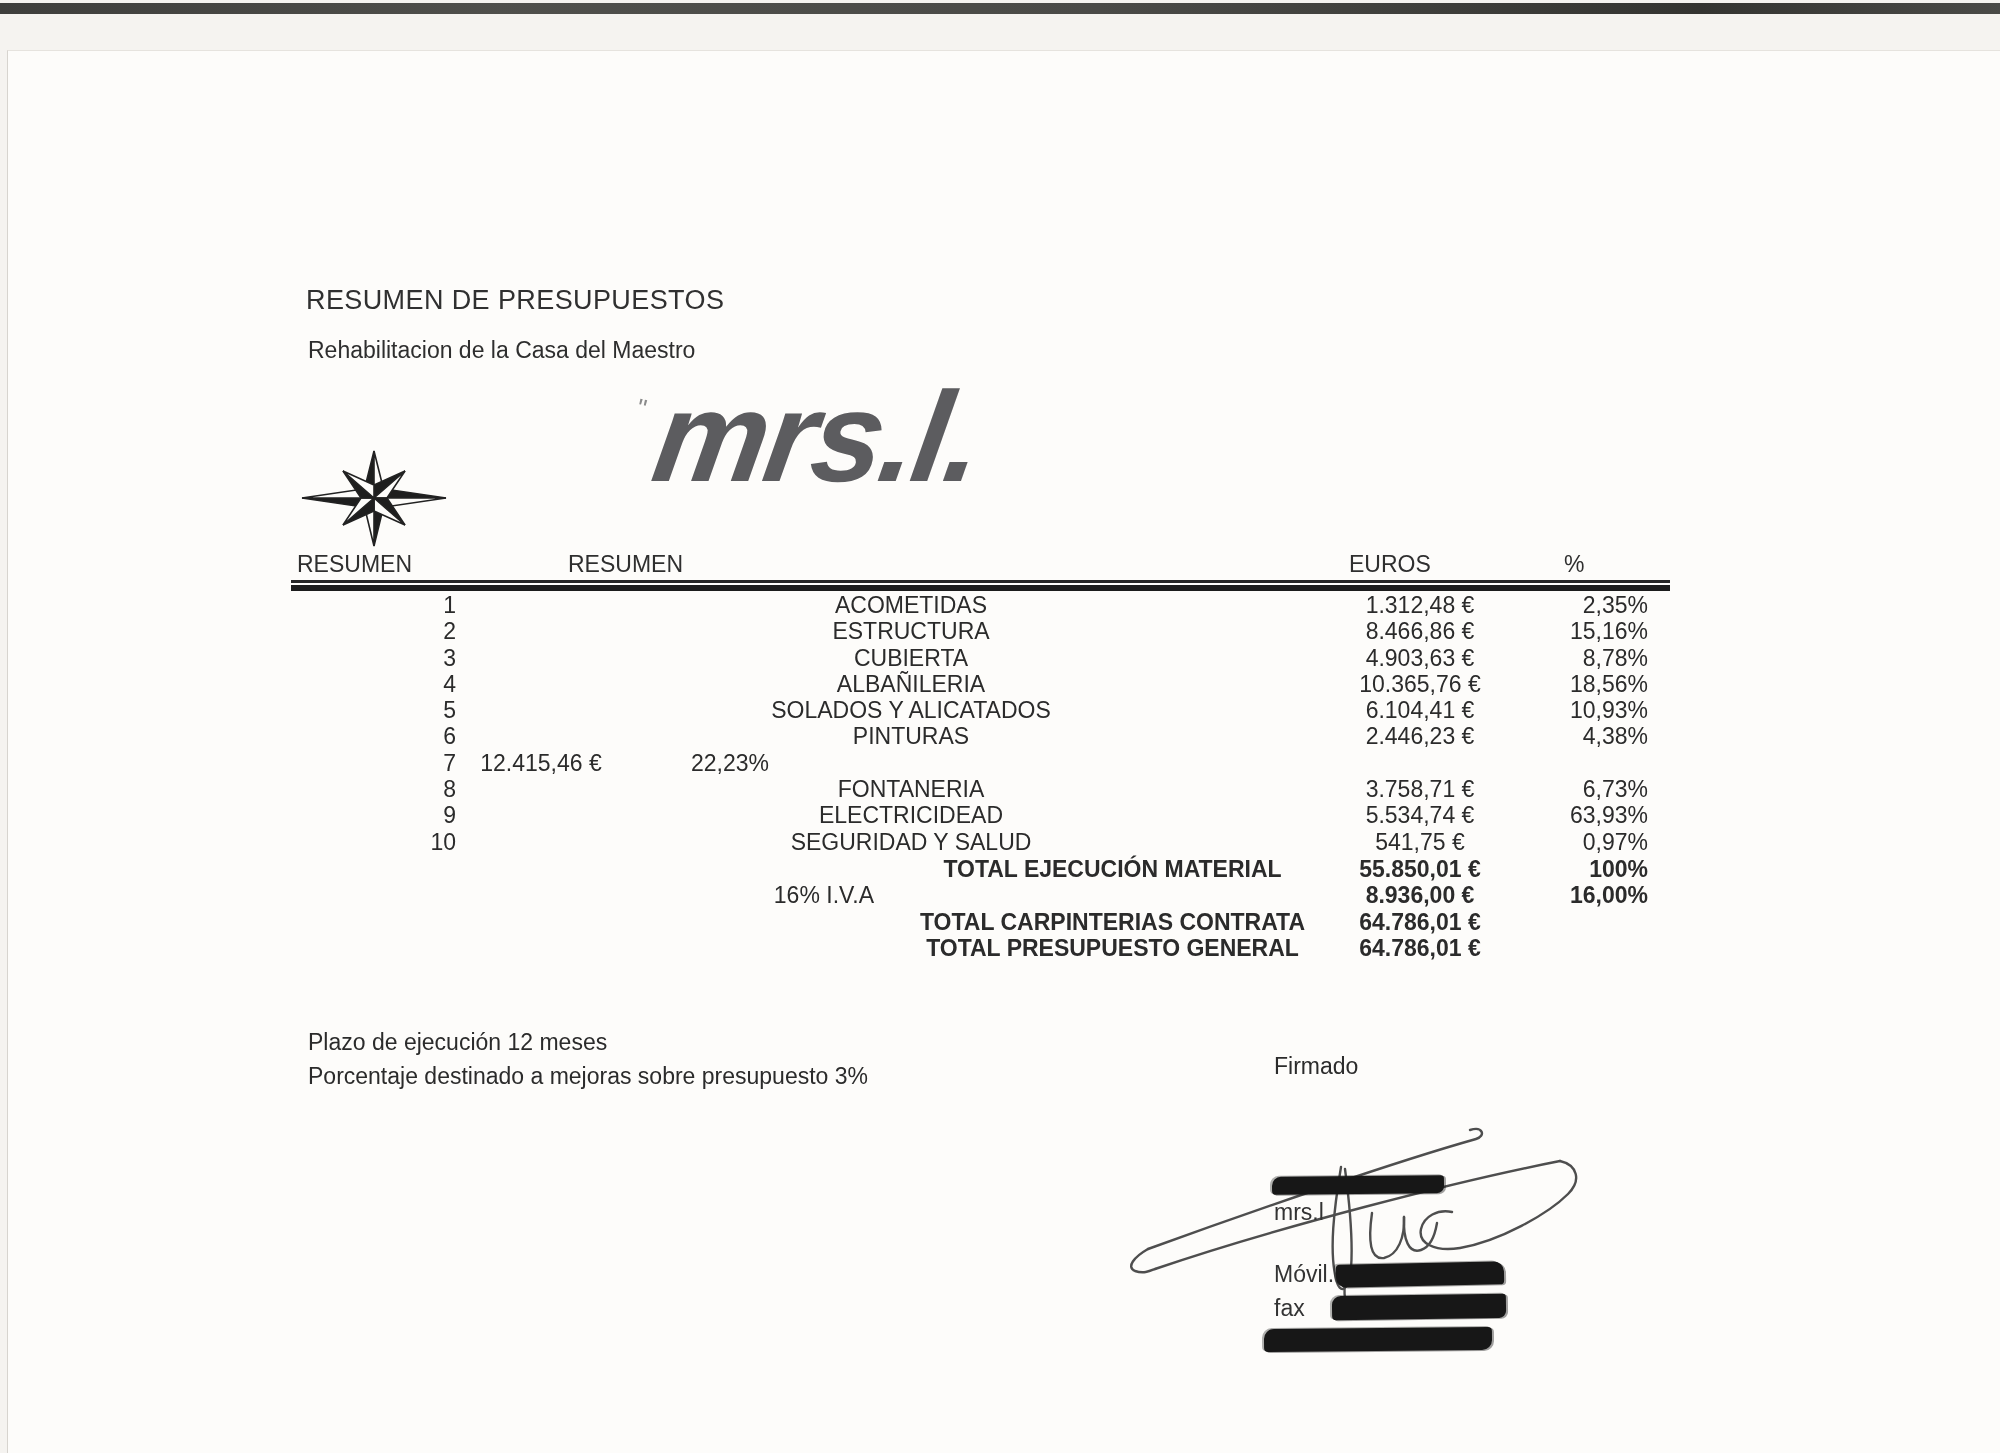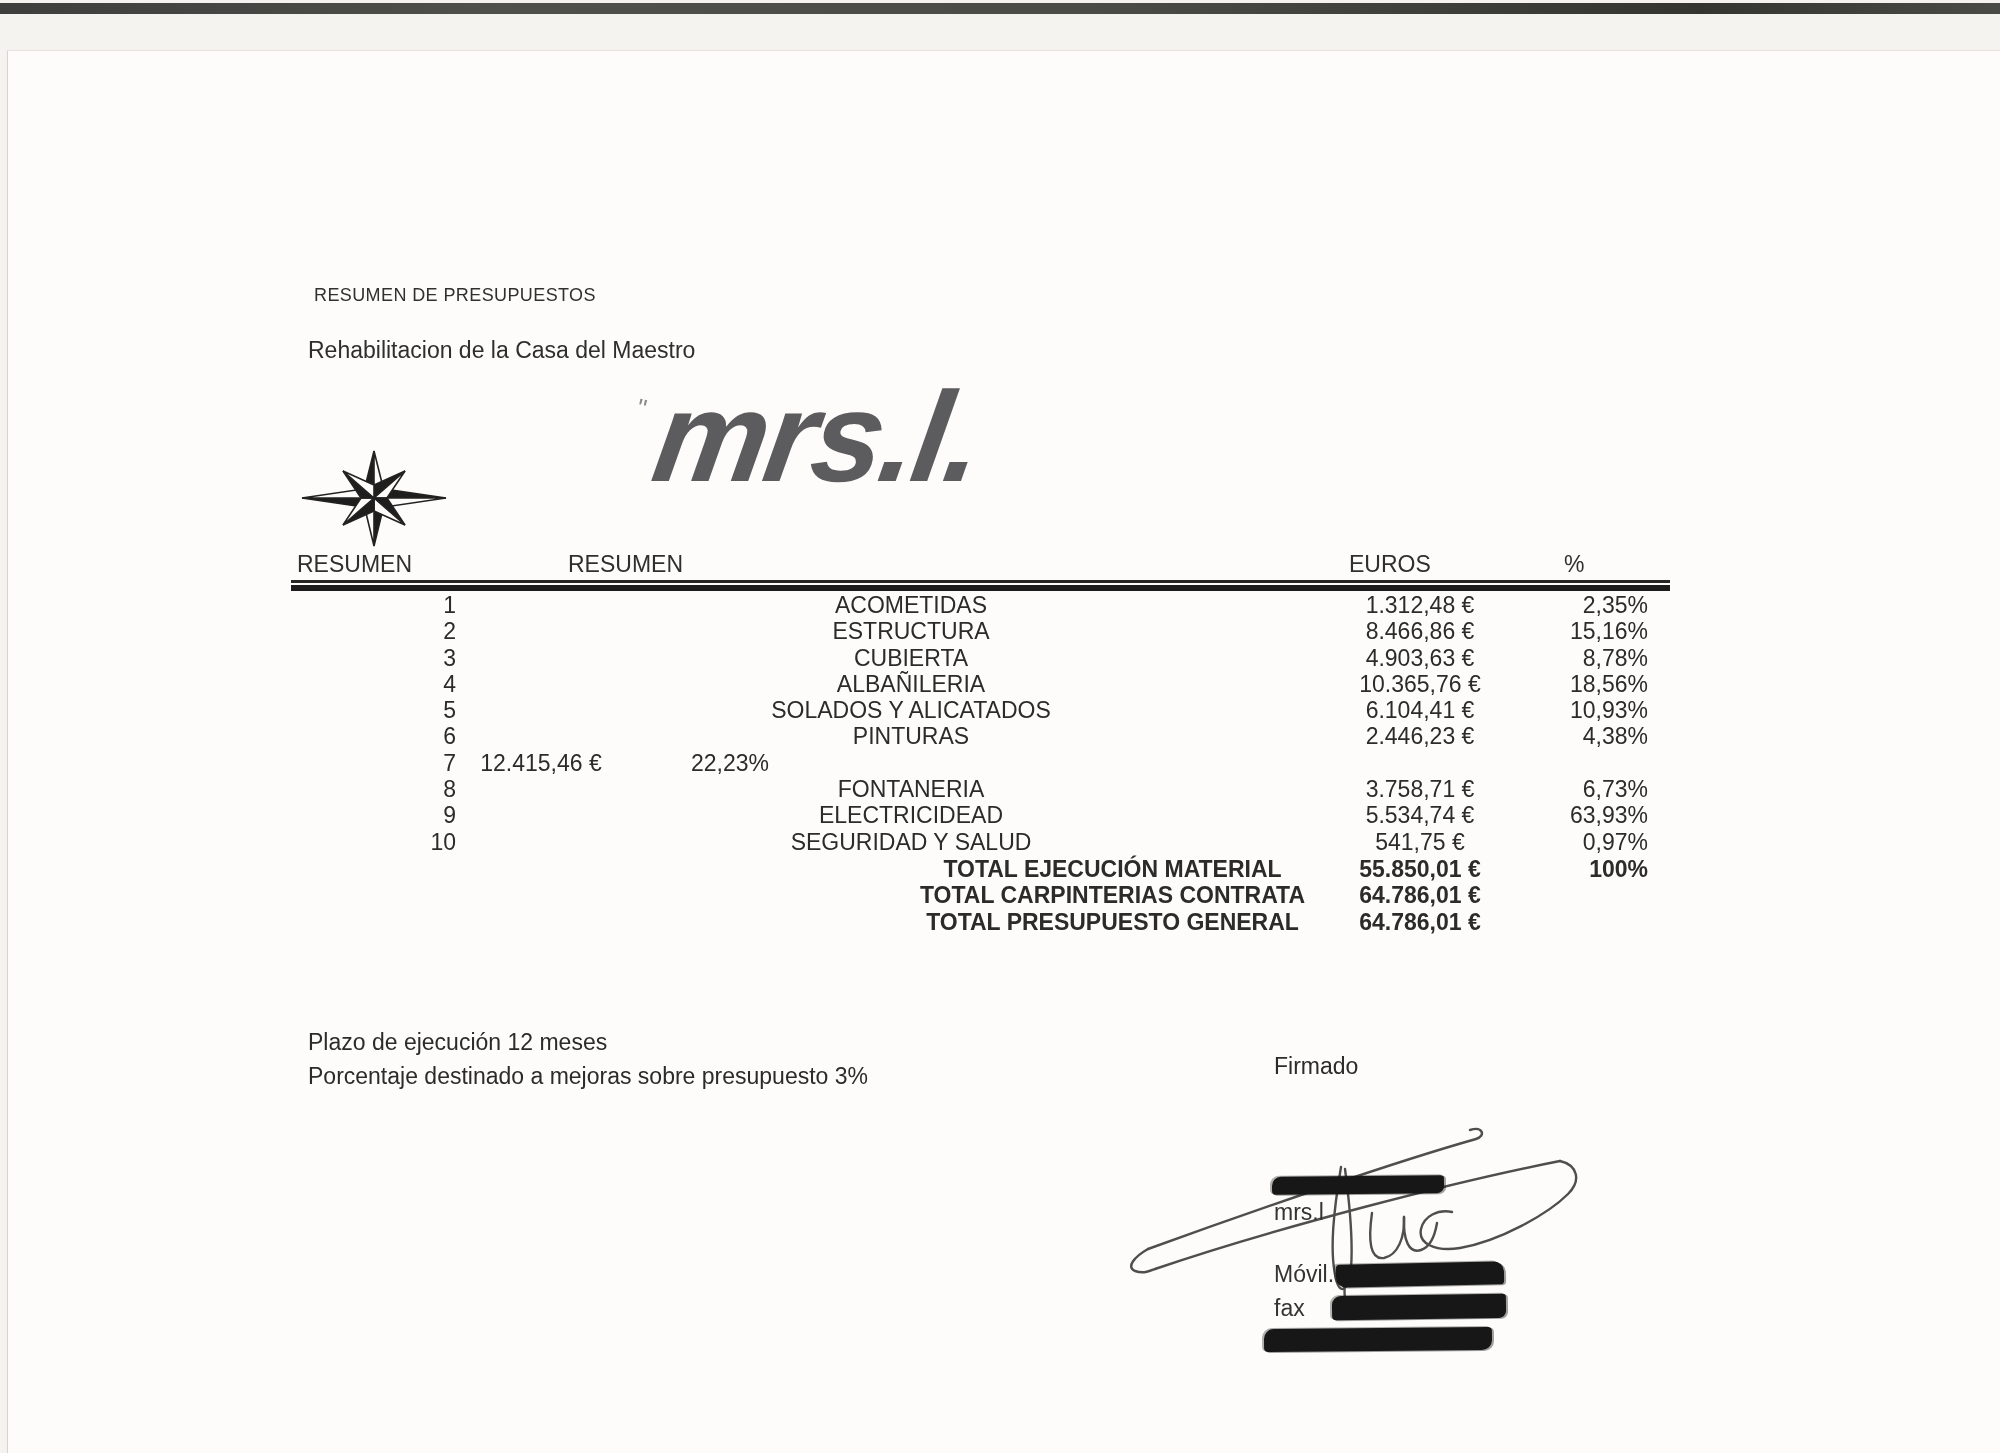--- a/index.html
+++ b/index.html
@@ -14,21 +14,21 @@
     background:linear-gradient(90deg,#3e3e3c,#56565285 25%,#4a4a47 55%,#343431 85%,#4a4a47);
     background-color:#474744;
   }
   .page{
     position:absolute;left:7px;top:50px;width:1993px;height:1403px;
     background:#fdfcfa;
     border-left:1px solid #d7d4cf;
     border-top:1px solid #e6e3de;
   }
   .abs{position:absolute;}
-  .doc-title{left:306px;top:234px;font-size:18px;letter-spacing:.4px;color:#303030;}
+  .doc-title{left:298px;top:234px;font-size:27px;letter-spacing:.4px;color:#303030;}
   .doc-subtitle{left:300px;top:286px;font-size:23px;color:#2e2e2e;}
   .compass{left:287px;top:392px;}
   .stray-mark{left:629px;top:342px;font-size:26px;color:#8a8a8a;transform:rotate(14deg);}
   .logo-text{
     left:648px;top:322px;font-size:128px;line-height:1;
     font-weight:bold;font-style:italic;letter-spacing:-3px;
     color:#5c5c5f;transform:skewX(-9deg);
   }
   
   .th{font-size:23px;color:#2f2f2f;}
@@ -184,20 +184,26 @@
 </div>
 
     <div class="abs totals">
   <div class="t-row">
     <span class="c-prefix"></span>
     <span class="c-tlabel">TOTAL EJECUCIÓN MATERIAL</span>
     <span class="c-euros b">55.850,01 €</span>
     <span class="c-pct b">100%</span>
   </div>
 
+  <div class="t-row">
+    <span class="c-prefix">16% I.V.A</span>
+    <span class="c-tlabel"></span>
+    <span class="c-euros b">8.936,00 €</span>
+    <span class="c-pct b">16,00%</span>
+  </div>
 
   <div class="t-row">
     <span class="c-prefix"></span>
     <span class="c-tlabel">TOTAL CARPINTERIAS CONTRATA</span>
     <span class="c-euros b">64.786,01 €</span>
     <span class="c-pct b"></span>
   </div>
 
   <div class="t-row">
     <span class="c-prefix"></span>

